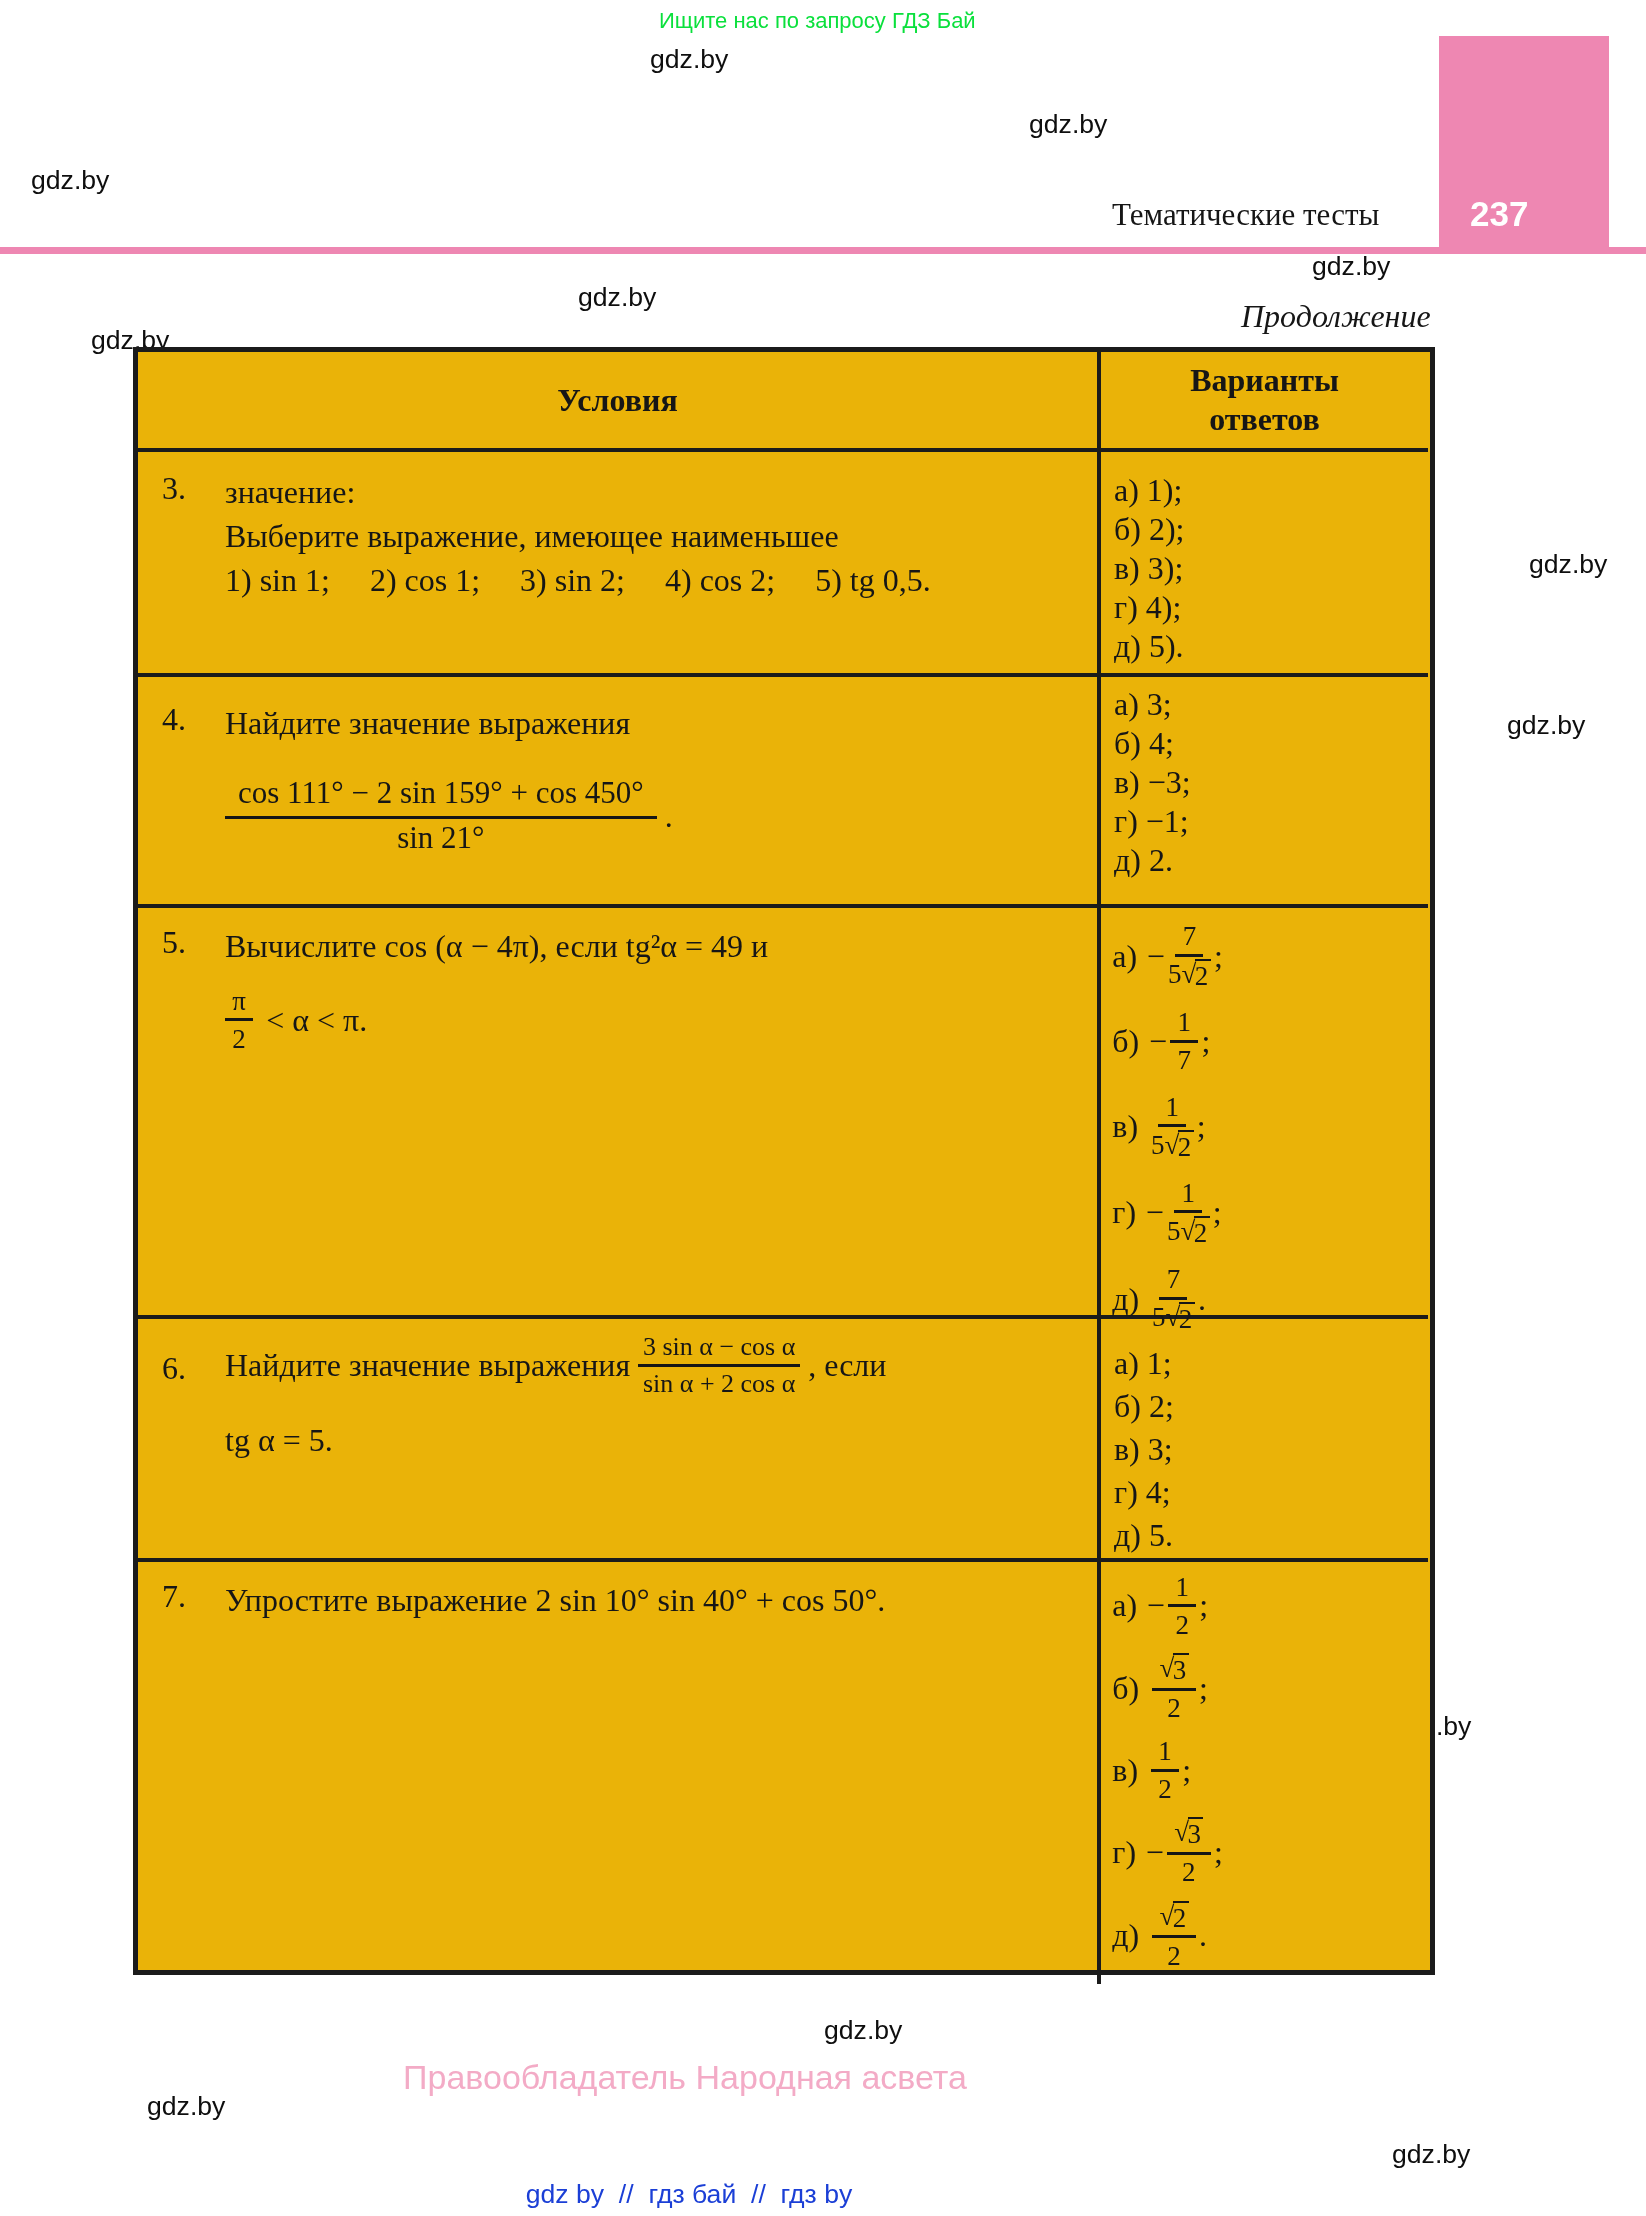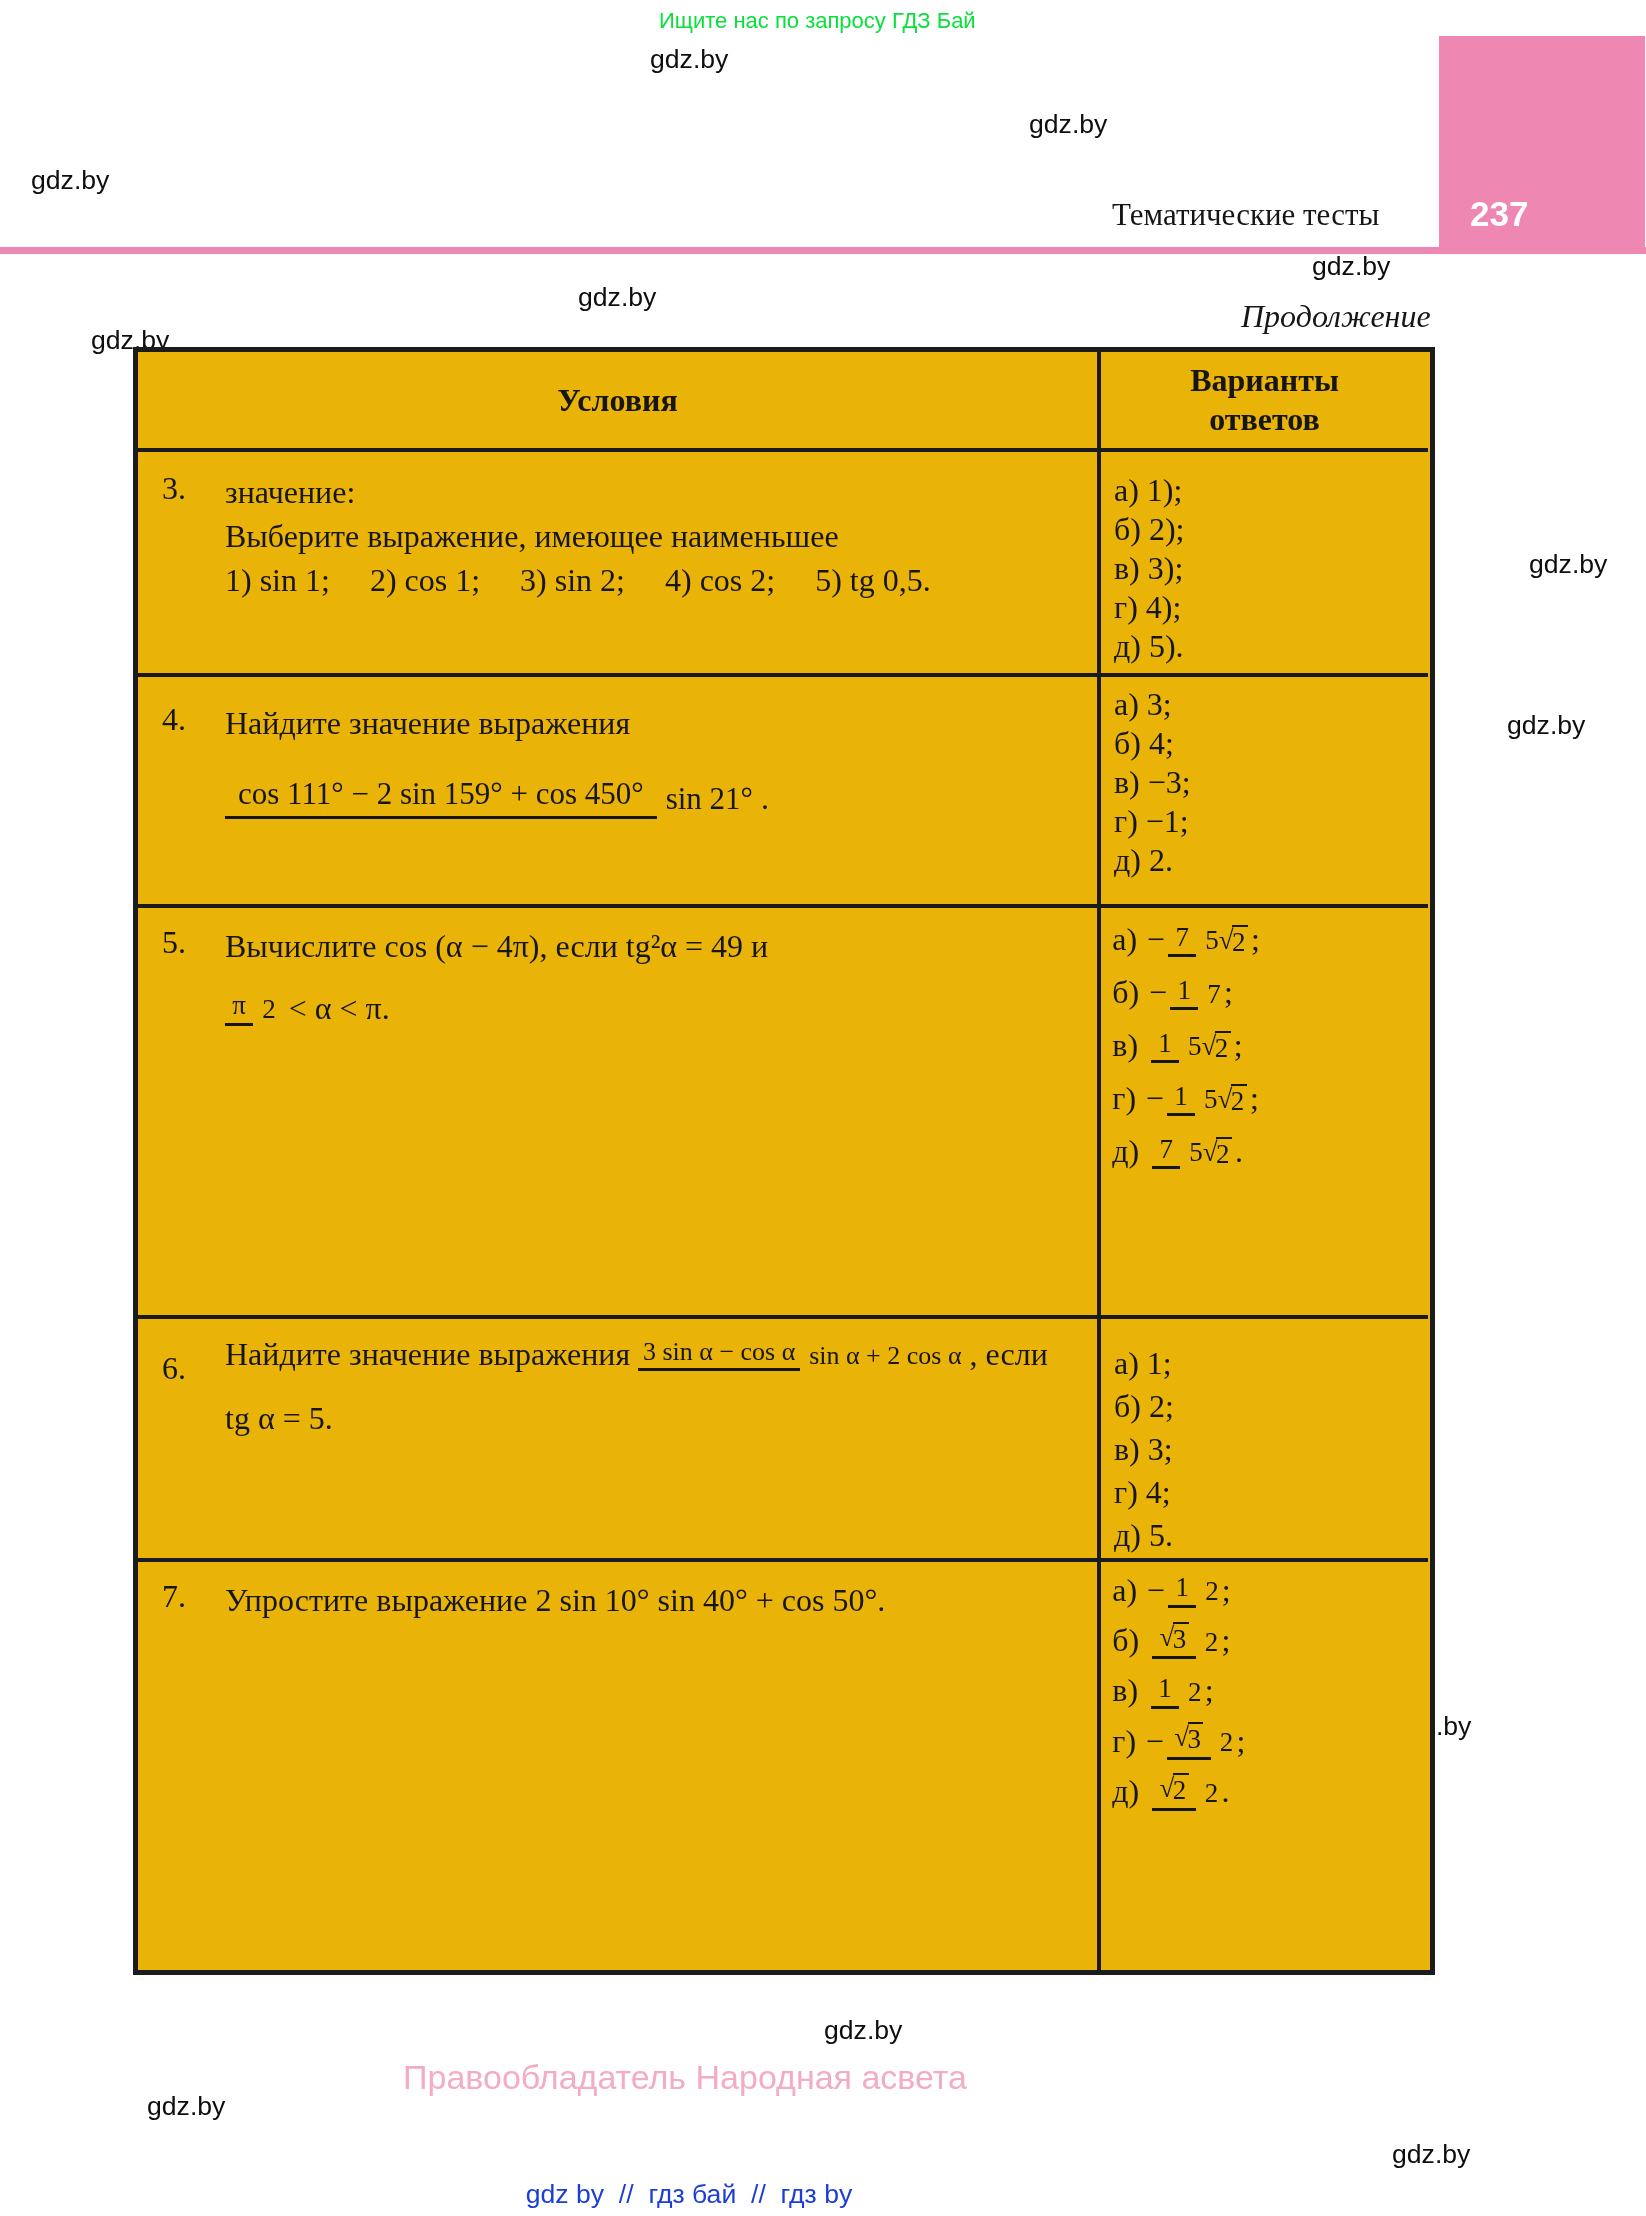--- a/index.html
+++ b/index.html
@@ -9,21 +9,21 @@
   
   .wm{position:absolute;font-family:"Liberation Sans","DejaVu Sans",sans-serif;
       font-size:26.6px;font-weight:400;color:#0e0e0e;white-space:nowrap;}
 
   
   .promo{position:absolute;left:659px;top:8px;font-family:"Liberation Sans",sans-serif;
          font-size:22px;color:#0ae03c;white-space:nowrap;}
 
   
   .section-title{position:absolute;left:1112px;top:197px;font-size:31px;white-space:nowrap;}
-  .page-badge{position:absolute;left:1439px;top:36px;width:206px;height:218px;background:#ee87b2;}
+  .page-badge{position:absolute;left:1439px;top:36px;width:170px;height:218px;background:#ee87b2;}
   .page-badge .num{position:absolute;left:31px;top:158px;color:#ffffff;
                    font-family:"Liberation Sans",sans-serif;font-weight:bold;font-size:35px;}
   .header-rule{position:absolute;left:0;top:247px;width:1647px;height:7.3px;background:#ee87b2;}
   .continuation{position:absolute;left:1241px;top:298px;font-style:italic;font-size:32px;white-space:nowrap;}
 
   
   .qtable{position:absolute;left:133px;top:347px;width:1302px;height:1628px;
           border:5.6px solid #1b1b1b;box-sizing:border-box;background:#eab308;
           display:grid;grid-template-columns:963px 327px;
           grid-template-rows:100px 225px 231px 411px 243px auto;}
@@ -36,22 +36,22 @@
   .ql{display:flex;padding:17.7px 13px 0 24px;}
   .qnum{width:63px;font-size:32px;flex:0 0 auto;}
   .qtext{flex:1;font-size:32px;line-height:44px;}
   .pre{white-space:pre;}
 
   .alist{padding:19.3px 0 0 13px;font-size:32px;line-height:39px;}
   .alist.r4{padding-top:8px;line-height:39px;}
   .alist.r6{padding-top:22.6px;line-height:43px;}
 
   
-  .frac{display:inline-flex;align-items:center;
-        vertical-align:middle;line-height:1.12;font-size:27px;gap:9px;}
+  .frac{display:inline-flex;flex-direction:column;align-items:center;
+        vertical-align:middle;line-height:1.12;font-size:27px;}
   .fnum{border-bottom:3.2px solid #161616;padding:0 7.3px 2.4px;display:inline-flex;align-items:flex-start;}
   .fden{padding-top:2.4px;display:inline-flex;align-items:flex-start;}
   .bigfrac{font-size:31px;margin-top:31px;}
   .bigfrac .fnum{padding:0 13px 4.8px;}
   .fracline{display:flex;align-items:center;margin-top:0;}
   .afterfrac{font-size:32px;margin-left:8px;}
   .cond2{display:flex;align-items:center;margin-top:17.7px;}
   .cond2 .after{margin-left:13px;font-size:32px;}
   .inlinefrac{font-size:26px;margin:0 8px;}
   .inlinefrac .fnum{padding:0 4.8px 2.4px;}

